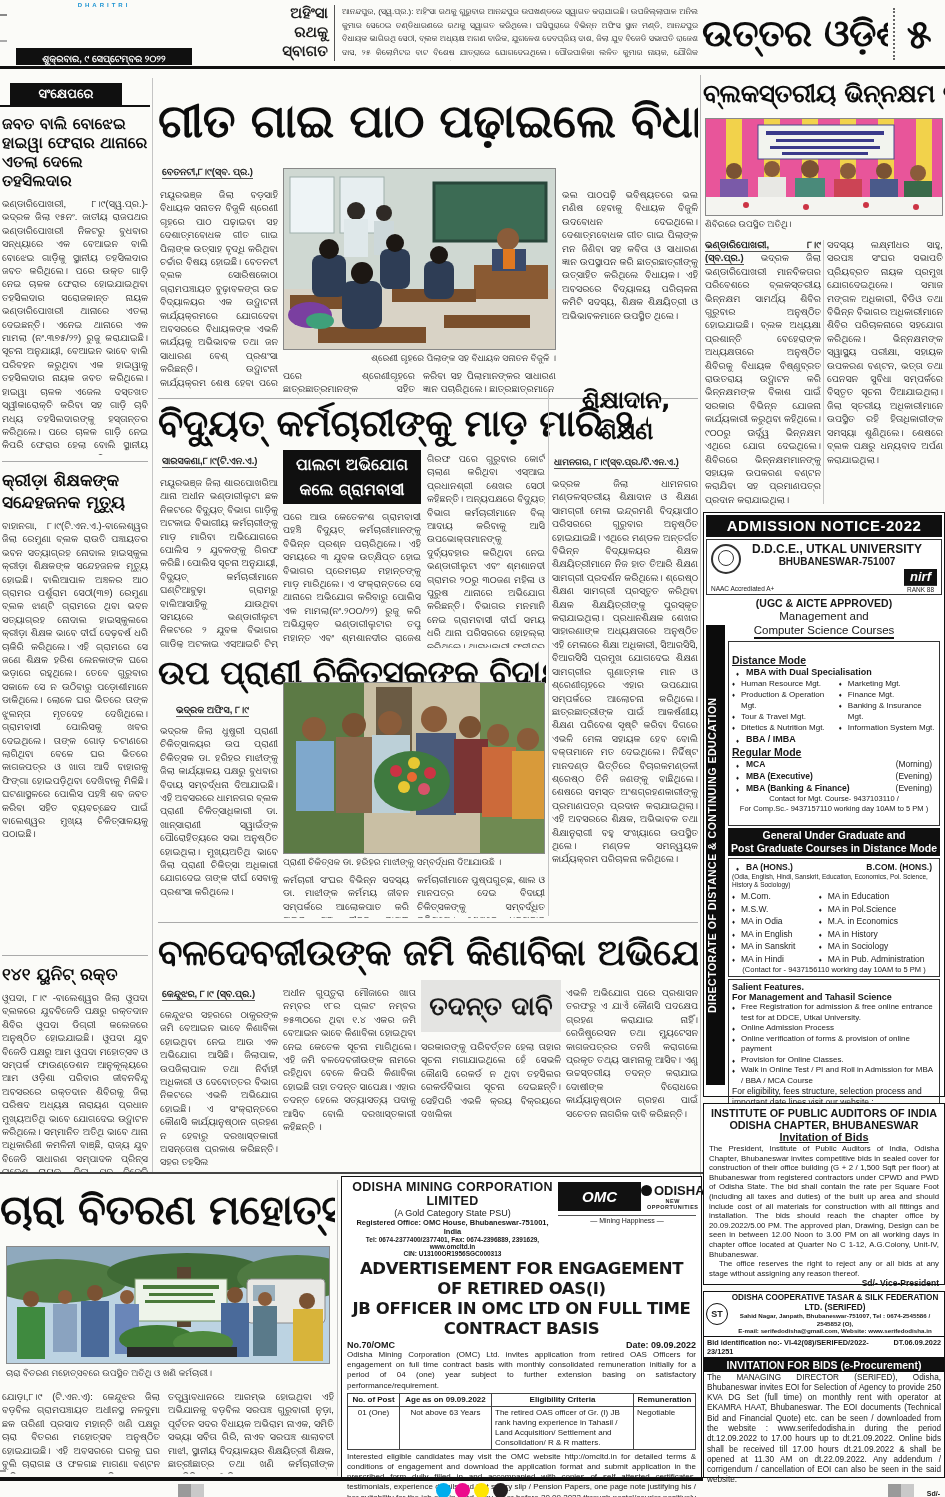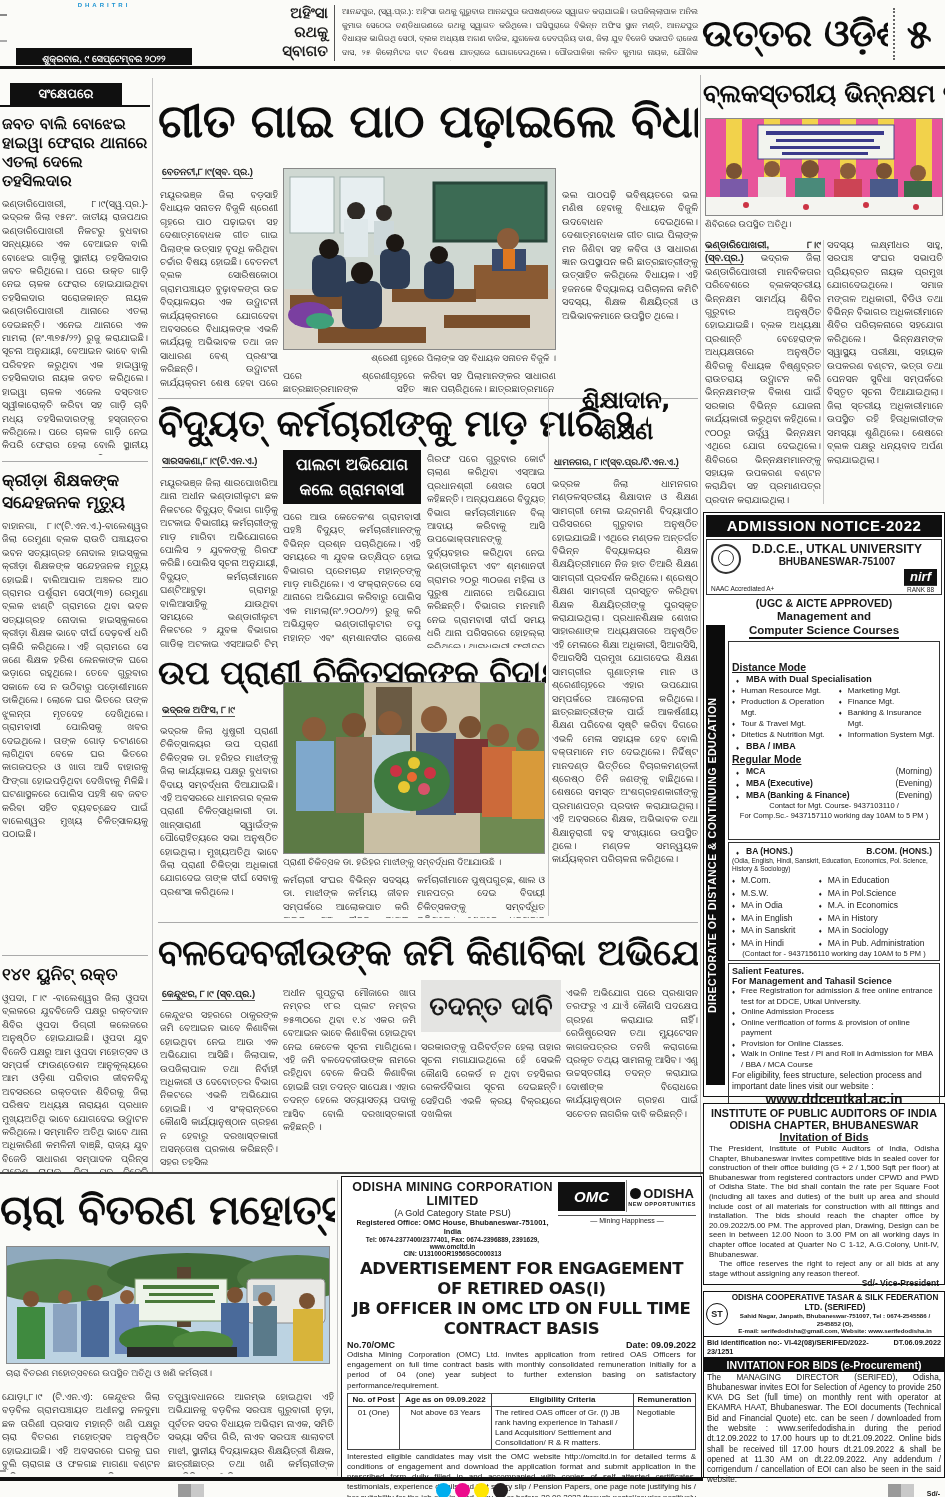--- a/index.html
+++ b/index.html
@@ -130,21 +130,21 @@
             <circle cx="155" cy="86" r="9"></circle>
         </g>
         <ellipse cx="26" cy="146" rx="22" ry="13" fill="#7a3fa0"></ellipse>
         <ellipse cx="36" cy="152" rx="14" ry="8" fill="#3fa07a"></ellipse>
       </svg>
     </div>
     <div class="abs caption" style="left:283px;top:353px;width:273px;text-align:right;">ଶ୍ରେଣୀ ଗୃହରେ ପିଲାଙ୍କ ସହ ବିଧାୟକ ସନାତନ ବିଜୁଳି ।</div>
 
     <div class="abs body-col" style="left:283px;top:369px;width:132px;height:26px;">ପରେ ଶ୍ରେଣୀଗୃହରେ ଛାତ୍ରଛାତ୍ରମାନଙ୍କ ସହିତ ଦେଶାତ୍ମବୋଧକ ସଂଗୀତ ଗାନ</div>
     <div class="abs body-col" style="left:423px;top:369px;width:133px;height:26px;">କରିବା ସହ ପିଲାମାନଙ୍କର ସାଧାରଣ ଜ୍ଞାନ ପଚାରିଥିଲେ। ଛାତ୍ରଛାତ୍ରମାନେ</div>
-    <div class="abs body-col" style="left:562px;top:188px;width:136px;height:200px;">ଭଲ ପାଠପଢ଼ି ଭବିଷ୍ୟତରେ ଭଲ ମଣିଷ ହେବାକୁ ବିଧାୟକ ବିଜୁଳି ଉଦବୋଧନ ଦେଇଥିଲେ। ଦେଶାତ୍ମବୋଧକ ଗୀତ ଗାଇ ପିଲାଙ୍କ ମନ ଜିଣିବା ସହ କବିତା ଓ ସାଧାରଣ ଜ୍ଞାନ ଉପସ୍ଥାପନ କରି ଛାତ୍ରଛାତ୍ରୀଙ୍କୁ ଉତ୍ସାହିତ କରିଥିଲେ ବିଧାୟକ। ଏହି ହଜନକେ ବିଦ୍ୟାଳୟ ପରିଚାଳନା କମିଟି ସଦସ୍ୟ, ଶିକ୍ଷକ ଶିକ୍ଷୟିତ୍ରୀ ଓ ଅଭିଭାବକମାନେ ଉପସ୍ଥିତ ଥିଲେ।</div>
+    <div class="abs body-col" style="left:562px;top:188px;width:136px;height:200px;">ଭଲ ପାଠପଢ଼ି ଭବିଷ୍ୟତରେ ଭଲ ମଣିଷ ହେବାକୁ ବିଧାୟକ ବିଜୁଳି ଉଦବୋଧନ ଦେଇଥିଲେ। ଦେଶାତ୍ମବୋଧକ ଗୀତ ଗାଇ ପିଲାଙ୍କ ମନ ଜିଣିବା ସହ କବିତା ଓ ସାଧାରଣ ଜ୍ଞାନ ଉପସ୍ଥାପନ କରି ଛାତ୍ରଛାତ୍ରୀଙ୍କୁ ଉତ୍ସାହିତ କରିଥିଲେ ବିଧାୟକ। ଏହି ଅବସରରେ ବିଦ୍ୟାଳୟ ପରିଚାଳନା କମିଟି ସଦସ୍ୟ, ଶିକ୍ଷକ ଶିକ୍ଷୟିତ୍ରୀ ଓ ଅଭିଭାବକମାନେ ଉପସ୍ଥିତ ଥିଲେ।</div>
   </div>
   <div class="abs hrule" style="left:158px;top:398px;width:540px;"></div>
 
   <div>
     <div class="abs hl" style="left:158px;top:402px;width:490px;height:46px;font-size:37px;line-height:44px;">ବିଦ୍ୟୁତ୍ କର୍ମଚାରୀଙ୍କୁ ମାଡ଼ ମାରି ୨ ଗିରଫ</div>
     <div class="abs byline" style="left:162px;top:455px;"><span>ସାରସକଣା,୮।୯(ଟି.ଏନ.ଏ.)</span></div>
     <div class="abs body-col" style="left:160px;top:476px;width:118px;height:172px;">ମୟୂରଭଞ୍ଜ ଜିଲା ଶାରପୋଖରିଆ ଥାନା ଅଧୀନ ଭଣ୍ଡାରୀଲୁଟା ଛକ ନିକଟରେ ବିଦ୍ୟୁତ୍ ବିଭାଗ ଗାଡ଼ିକୁ ଅଟକାଇ ବିଭାଗୀୟ କର୍ମଚାରୀଙ୍କୁ ମାଡ଼ ମାରିବା ଅଭିଯୋଗରେ ପୋଲିସ ୨ ଯୁବକଙ୍କୁ ଗିରଫ କରିଛି। ପୋଲିସ ସୂଚନା ଅନୁଯାୟୀ, ବିଦ୍ୟୁତ୍ କର୍ମଚାରୀମାନେ ଘଣ୍ଟିଆବୁଢ଼ା ଗ୍ରାମରୁ ବାଲିଆସାହିକୁ ଯାଉଥିବା ସମୟରେ ଭଣ୍ଡାରୀଲୁଟା ନିକଟରେ ୨ ଯୁବକ ବିଭାଗର ଗାଡ଼ିକୁ ଅଟକାଇ ଏସ୍‌ଆଇଚି ଟିମ୍ କାହିଁକି ଆସିଛ କହି ଏବଂ ଦିନକୁ କେତେ ସମୟ ବିଦ୍ୟୁତ୍ ଯାଉଛି ନେଇ ପ୍ରଶ୍ନ କରିଥିଲେ।</div>
     <div class="abs blackbar" style="left:283px;top:450px;width:138px;height:54px;text-align:center;font-family:'DejaVu Sans',sans-serif;font-weight:bold;font-size:16px;line-height:25px;padding-top:2px;">
       <div>ପାଲଟା ଅଭିଯୋଗ</div>
       <div>କଲେ ଗ୍ରାମବାସୀ</div>
@@ -158,21 +158,21 @@
       <div>ଶିକ୍ଷାଦାନ, ଶିକ୍ଷଣ</div>
       <div>ସାମଗ୍ରୀ ମେଳା</div>
     </div>
     <div class="abs byline" style="left:554px;top:456px;"><span style="font-size:9px;">ଧାମନଗର, ୮।୯(ସ୍ବ.ପ୍ର./ଟି.ଏନ.ଏ.)</span></div>
     <div class="abs body-col" style="left:552px;top:477px;width:146px;height:440px;">ଭଦ୍ରକ ଜିଲା ଧାମନଗର ମଣ୍ଡଳସ୍ତରୀୟ ଶିକ୍ଷାଦାନ ଓ ଶିକ୍ଷଣ ସାମଗ୍ରୀ ମେଳା ଇନ୍ଦ୍ରମଣି ବିଦ୍ୟାପୀଠ ପରିସରରେ ଗୁରୁବାର ଅନୁଷ୍ଠିତ ହୋଇଯାଇଛି। ଏଥିରେ ମଣ୍ଡଳ ଅନ୍ତର୍ଗତ ବିଭିନ୍ନ ବିଦ୍ୟାଳୟର ଶିକ୍ଷକ ଶିକ୍ଷୟିତ୍ରୀମାନେ ନିଜ ହାତ ତିଆରି ଶିକ୍ଷଣ ସାମଗ୍ରୀ ପ୍ରଦର୍ଶନ କରିଥିଲେ। ଶ୍ରେଷ୍ଠ ଶିକ୍ଷଣ ସାମଗ୍ରୀ ପ୍ରସ୍ତୁତ କରିଥିବା ଶିକ୍ଷକ ଶିକ୍ଷୟିତ୍ରୀଙ୍କୁ ପୁରସ୍କୃତ କରାଯାଇଥିଲା। ପ୍ରଧାନଶିକ୍ଷକ ଶେଖର ସାହାରଣାଙ୍କ ଅଧ୍ୟକ୍ଷତାରେ ଅନୁଷ୍ଠିତ ଏହି ମେଳାରେ ଶିକ୍ଷା ଅଧିକାରୀ, ସିଆରସିସି, ବିଆରସିସି ପ୍ରମୁଖ ଯୋଗଦେଇ ଶିକ୍ଷଣ ସାମଗ୍ରୀର ଗୁଣାତ୍ମକ ମାନ ଓ ଶ୍ରେଣୀଗୃହରେ ଏହାର ଉପଯୋଗ ସମ୍ପର୍କରେ ଆଲୋଚନା କରିଥିଲେ। ଛାତ୍ରଛାତ୍ରୀଙ୍କ ପାଇଁ ଆକର୍ଷଣୀୟ ଶିକ୍ଷଣ ପରିବେଶ ସୃଷ୍ଟି କରିବା ଦିଗରେ ଏଭଳି ମେଳା ସହାୟକ ହେବ ବୋଲି ବକ୍ତାମାନେ ମତ ଦେଇଥିଲେ। ନିର୍ଦ୍ଦିଷ୍ଟ ମାନଦଣ୍ଡ ଭିତ୍ତିରେ ବିଚାରକମଣ୍ଡଳୀ ଶ୍ରେଷ୍ଠ ତିନି ଜଣଙ୍କୁ ବାଛିଥିଲେ। ଶେଷରେ ସମସ୍ତ ଅଂଶଗ୍ରହଣକାରୀଙ୍କୁ ପ୍ରମାଣପତ୍ର ପ୍ରଦାନ କରାଯାଇଥିଲା। ଏହି ଅବସରରେ ଶିକ୍ଷକ, ଅଭିଭାବକ ତଥା ଶିକ୍ଷାନୁରାଗୀ ବହୁ ସଂଖ୍ୟାରେ ଉପସ୍ଥିତ ଥିଲେ। ମଣ୍ଡଳ ସମନ୍ୱୟକ କାର୍ଯ୍ୟକ୍ରମ ପରିଚାଳନା କରିଥିଲେ।</div>
   </div>
   <div class="abs vrule" style="left:548px;top:388px;height:528px;"></div>
 
   <div>
     <div class="abs hl" style="left:158px;top:650px;width:388px;height:48px;font-size:33px;line-height:46px;">ଉପ ପ୍ରାଣୀ ଚିକିତ୍ସକଙ୍କୁ ବିଦାୟ ସମ୍ବର୍ଦ୍ଧନା</div>
-    <div class="abs byline" style="left:162px;top:704px;"><span>ଭଦ୍ରକ ଅଫିସ, ୮।୯</span></div>
+    <div class="abs byline" style="left:176px;top:704px;"><span>ଭଦ୍ରକ ଅଫିସ, ୮।୯</span></div>
     <div class="abs body-col" style="left:160px;top:724px;width:118px;height:196px;">ଭଦ୍ରକ ଜିଲା ଧୁଷୁରୀ ପ୍ରାଣୀ ଚିକିତ୍ସାଳୟର ଉପ ପ୍ରାଣୀ ଚିକିତ୍ସକ ଡା. ହରିହର ମାଝୀଙ୍କୁ ଜିଲା କାର୍ଯ୍ୟାଳୟ ପକ୍ଷରୁ ବୁଧବାର ବିଦାୟ ସମ୍ବର୍ଦ୍ଧନା ଦିଆଯାଇଛି। ଏହି ଅବସରରେ ଧାମନଗର ବ୍ଲକ ପ୍ରାଣୀ ଚିକିତ୍ସାଧିକାରୀ ଡା. ଖାନ୍ସାରାଣୀ ସ୍ୱାଇଁଙ୍କ ପୌରୋହିତ୍ୟରେ ସଭା ଅନୁଷ୍ଠିତ ହୋଇଥିଲା। ମୁଖ୍ୟଅତିଥି ଭାବେ ଜିଲା ପ୍ରାଣୀ ଚିକିତ୍ସା ଅଧିକାରୀ ଯୋଗଦେଇ ତାଙ୍କ ଦୀର୍ଘ ସେବାକୁ ପ୍ରଶଂସା କରିଥିଲେ।</div>
 
     <div class="abs photo-frame" style="left:283px;top:682px;width:262px;height:172px;">
       <svg width="262" height="172" viewBox="0 0 262 172" xmlns="http://www.w3.org/2000/svg">
         <rect width="262" height="172" fill="#c9bfa4"></rect>
         <rect x="0" y="0" width="80" height="172" fill="#5c7a45"></rect>
         <rect x="196" y="0" width="66" height="172" fill="#6f8a52"></rect>
         <rect x="92" y="4" width="36" height="70" fill="#6b5b44"></rect>
         <g>
           <circle cx="30" cy="46" r="12" fill="#8a5c3a"></circle>
@@ -272,21 +272,21 @@
     <div style="display:flex;">
       <div style="flex:1;text-align:center;">
         <div style="font-weight:bold;font-size:12.5px;letter-spacing:0.3px;">ODISHA MINING CORPORATION LIMITED</div>
         <div style="font-size:9px;">(A Gold Category State PSU)</div>
         <div style="font-size:7.5px;font-weight:bold;">Registered Office: OMC House, Bhubaneswar-751001, India</div>
         <div style="font-size:6.5px;font-weight:bold;">Tel: 0674-2377400/2377401, Fax: 0674-2396889, 2391629, www.omcltd.in</div>
         <div style="font-size:6.5px;font-weight:bold;">CIN: U13100OR1956SGC000313</div>
       </div>
       <div style="width:138px;">
         <div style="display:flex;align-items:center;justify-content:space-between;">
-          <div style="background:#111;color:#fff;font-weight:bold;font-style:italic;font-size:15px;padding:4px 16px;border-top:2px solid #111;border-bottom:2px solid #111;">
+          <div style="background:#111;color:#fff;font-weight:bold;font-style:italic;font-size:15px;padding:4px 24px;border-top:2px solid #111;border-bottom:2px solid #111;">
             <span>OMC</span>
           </div>
           <div style="width:1px;height:32px;background:#888;"></div>
           <div style="text-align:center;">
             <div style="display:flex;align-items:center;gap:2px;justify-content:center;">
               <span style="width:11px;height:11px;border-radius:50%;background:#111;display:inline-block;"></span>
               <span style="font-weight:bold;font-size:13px;">ODISHA</span>
             </div>
             <div style="font-size:5.5px;font-weight:bold;letter-spacing:0.5px;">NEW OPPORTUNITIES</div>
           </div>
@@ -390,30 +390,30 @@
         <div style="font-weight:bold;font-size:12px;">D.D.C.E.,  UTKAL  UNIVERSITY</div>
         <div style="font-weight:bold;font-size:10px;">BHUBANESWAR-751007</div>
       </div>
       <div style="position:absolute;left:4px;bottom:2px;font-size:6.5px;">NAAC Accrediated A+</div>
       <div style="position:absolute;right:4px;bottom:1px;text-align:center;">
         <div style="background:#111;color:#fff;font-weight:bold;font-style:italic;font-size:13px;line-height:16px;padding:0 6px;">nirf</div>
         <div style="font-size:6.5px;border-top:1px solid #333;">RANK 88</div>
       </div>
     </div>
     <div style="text-align:center;font-weight:bold;font-size:10.5px;margin-top:2px;">(UGC &amp; AICTE APPROVED)</div>
-    <div style="text-align:center;font-weight:bold;font-size:11.5px;line-height:14px;">
+    <div style="text-align:center;font-weight:normal;font-size:11.5px;line-height:14px;">
       <div>Management  and</div>
       <div style="border-bottom:2px solid #111;display:inline-block;">Computer  Science  Courses</div>
     </div>
 
     <div class="abs vertical-strip" style="left:2px;top:112px;width:19px;height:460px;">
       <span>DIRECTORATE  OF  DISTANCE  &amp;  CONTINUING  EDUCATION</span>
     </div>
 
-    <div style="margin:2px 4px 0 24px;border:1px solid #333;padding:19px 3px;">
+    <div style="margin:2px 4px 0 24px;border:1px solid #333;padding:12px 3px;">
       <div style="font-weight:bold;font-size:10.5px;text-decoration:underline;">Distance  Mode</div>
       <div class="regrow" style="font-weight:bold;font-size:9px;">
           <span>MBA with Dual Specialisation</span>
           <span></span>
         </div>
       <div style="display:flex;">
         <ul style="flex:1.1;">
           <li class="ddce-item">Human Resource Mgt.</li>
           <li class="ddce-item">Production &amp; Operation Mgt.</li>
           <li class="ddce-item">Tour &amp; Travel Mgt.</li>
@@ -442,20 +442,24 @@
       <div class="regrow">
           <span style="font-weight:bold;">MBA (Banking &amp; Finance)</span>
           <span>(Evening)</span>
         </div>
       <div style="text-align:center;font-size:7.5px;line-height:9.5px;">
         <div>Contact  for  Mgt.  Course- 9437103110 /</div>
         <div>For Comp.Sc.- 9437157110 working day 10AM to 5 PM )</div>
       </div>
     </div>
 
+    <div class="blackbar" style="margin:2px 4px 0 24px;text-align:center;font-weight:bold;font-size:10.5px;line-height:13px;padding:1px 0;">
+      <div>General  Under  Graduate  and</div>
+      <div>Post  Graduate  Courses  in  Distance  Mode</div>
+    </div>
 
     <div style="margin:2px 4px 0 24px;border:1px solid #333;padding:2px 3px;">
       <div class="regrow" style="font-size:8.5px;font-weight:bold;">
         <span>BA (HONS.)</span>
           <span>B.COM. (HONS.)</span>
       </div>
       <div style="font-size:6.5px;line-height:8px;">(Odia, English, Hindi, Sanskrit, Education, Economics, Pol. Science, History &amp; Sociology)</div>
       <div style="display:flex;margin-top:1px;">
         <ul style="flex:0.85;">
           <li class="ddce-item" style="font-size:8.5px;line-height:12.5px;">M.Com.</li>

